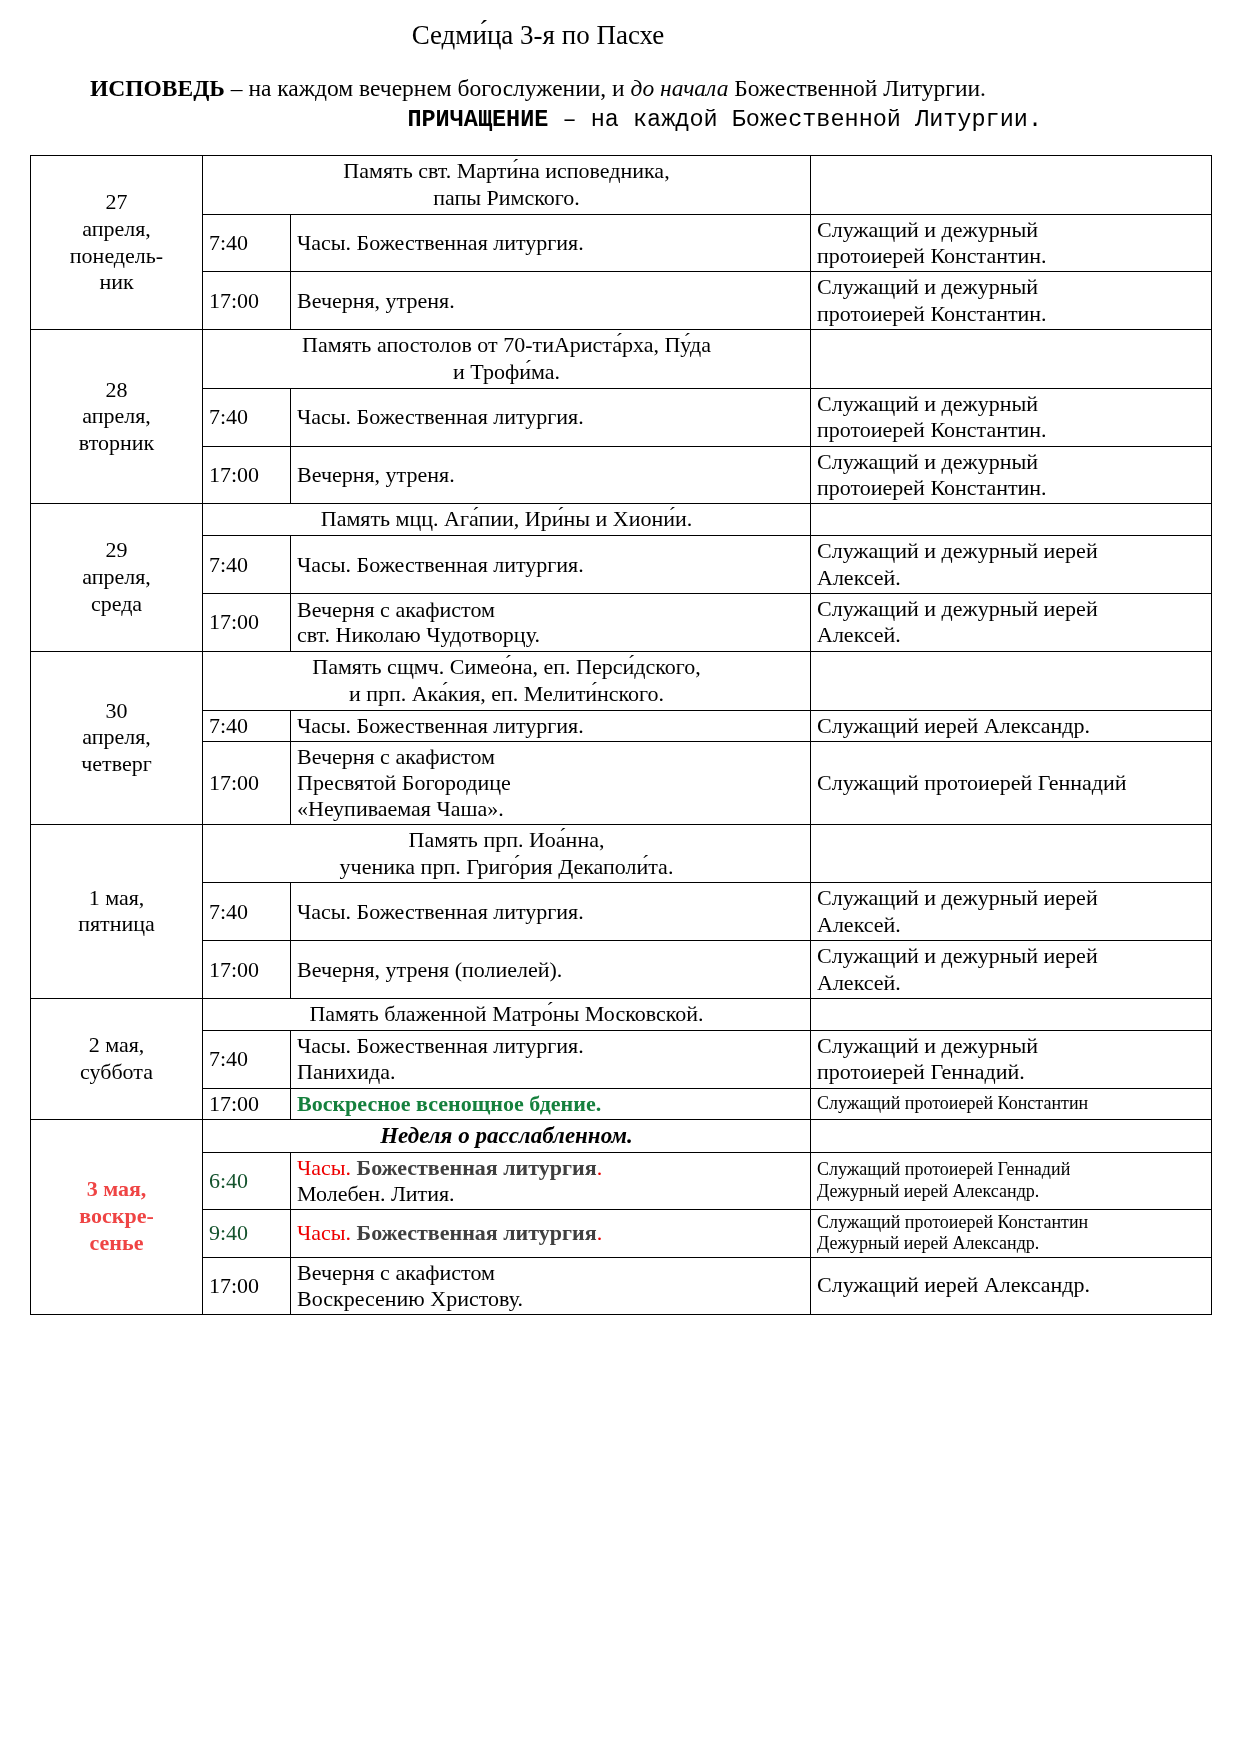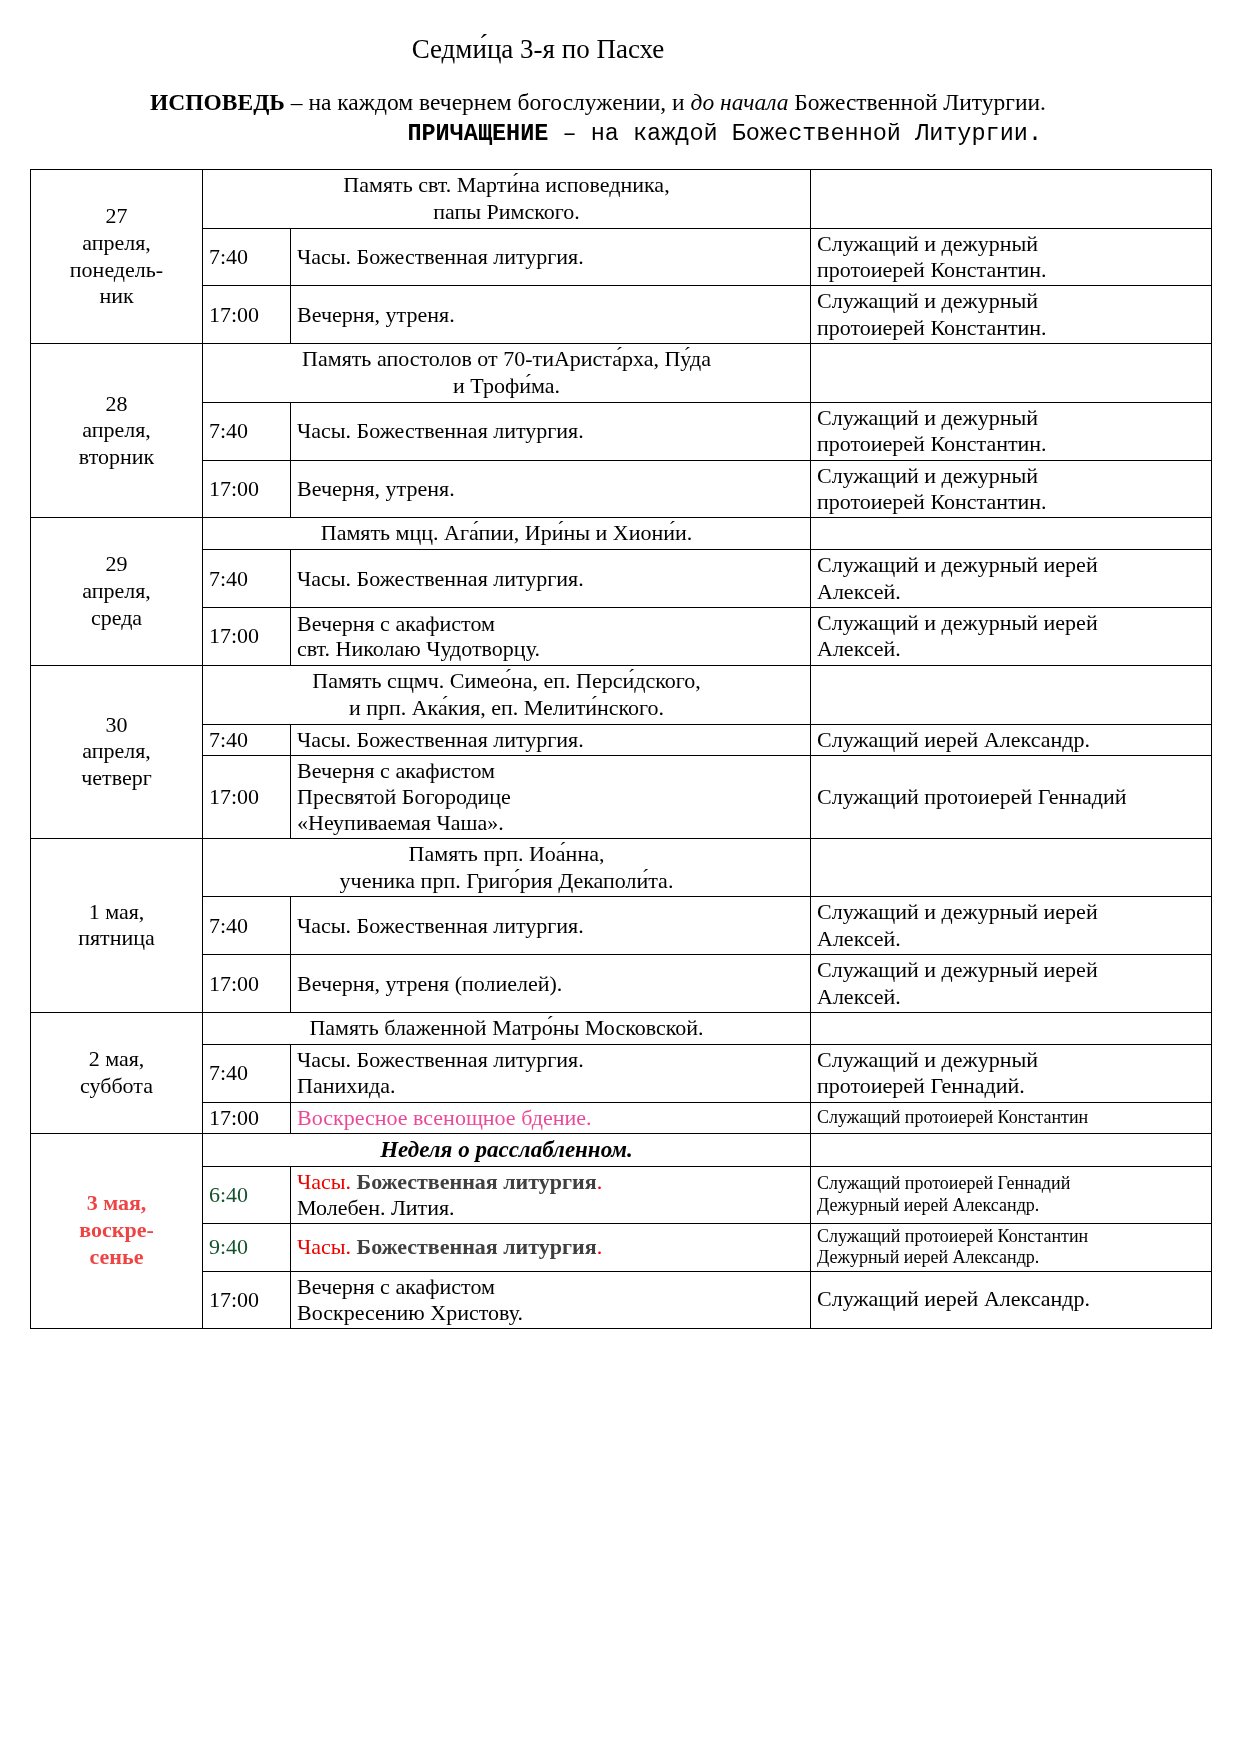--- a/index.html
+++ b/index.html
@@ -10,34 +10,34 @@
   body {
     width: 1241px;
     min-height: 1755px;
     font-family: "Liberation Serif", serif;
     color: #000000;
   }
   .page {
     width: 1076px;
     min-height: 1755px;
     box-sizing: border-box;
-    padding: 34px 30px 20px 30px;
+    padding: 20px 30px 20px 30px;
   }
   .doc-title {
     text-align: center;
     font-size: 27px;
     margin: 0 0 22px 0;
     font-weight: normal;
   }
   .intro {
     font-size: 23.5px;
     line-height: 1.32;
     margin: 0 0 20px 0;
   }
-  .intro-line-1 { text-align: right; }
+  .intro-line-1 { text-align: center; }
   .intro-line-2 { text-align: right; padding-right: 4px; font-family: Liberation Mono, monospace; }
   .intro b { font-weight: bold; }
   .intro i { font-style: italic; }
 
   table.schedule {
     border-collapse: collapse;
     width: 1181px;
     table-layout: fixed;
   }
   table.schedule td {
@@ -82,22 +82,22 @@
   .event-cell {
     font-size: 25px;
     line-height: 1.18;
     padding: 3px 8px;
   }
   .event-cell .sm {
     font-size: 22px;
     margin-top: 24px;
   }
   .event-cell.red-bold {
-    color: #ec4899;
-    font-weight: normal;
+    color: #15803d;
+    font-weight: bold;
   }
   .event-cell .red-bold-inline {
     color: #404040;
     font-weight: bold;
   }
   .event-cell .red-inline {
     color: #ee0000;
   }
   .clergy-cell {
     font-size: 20.5px;

